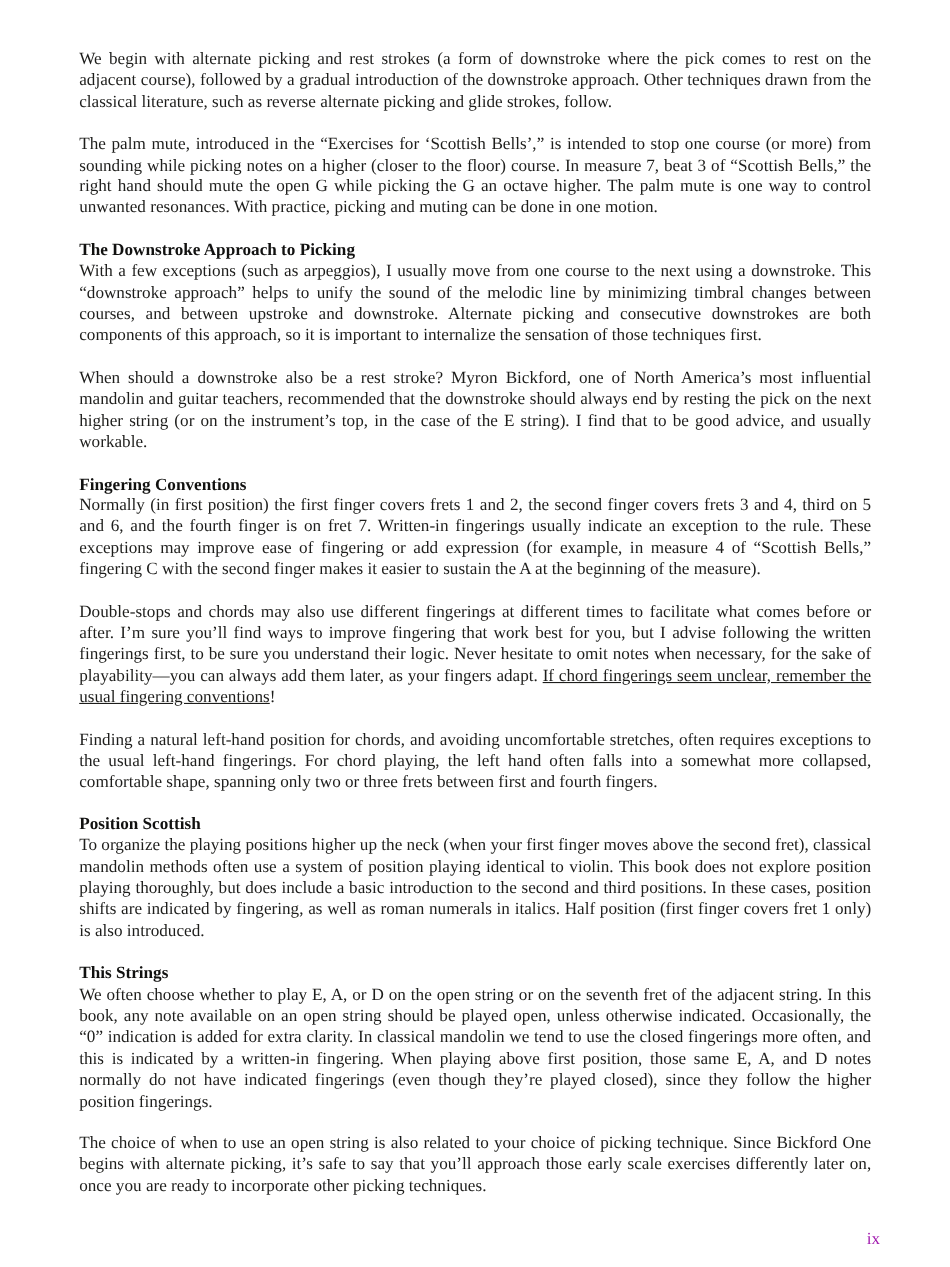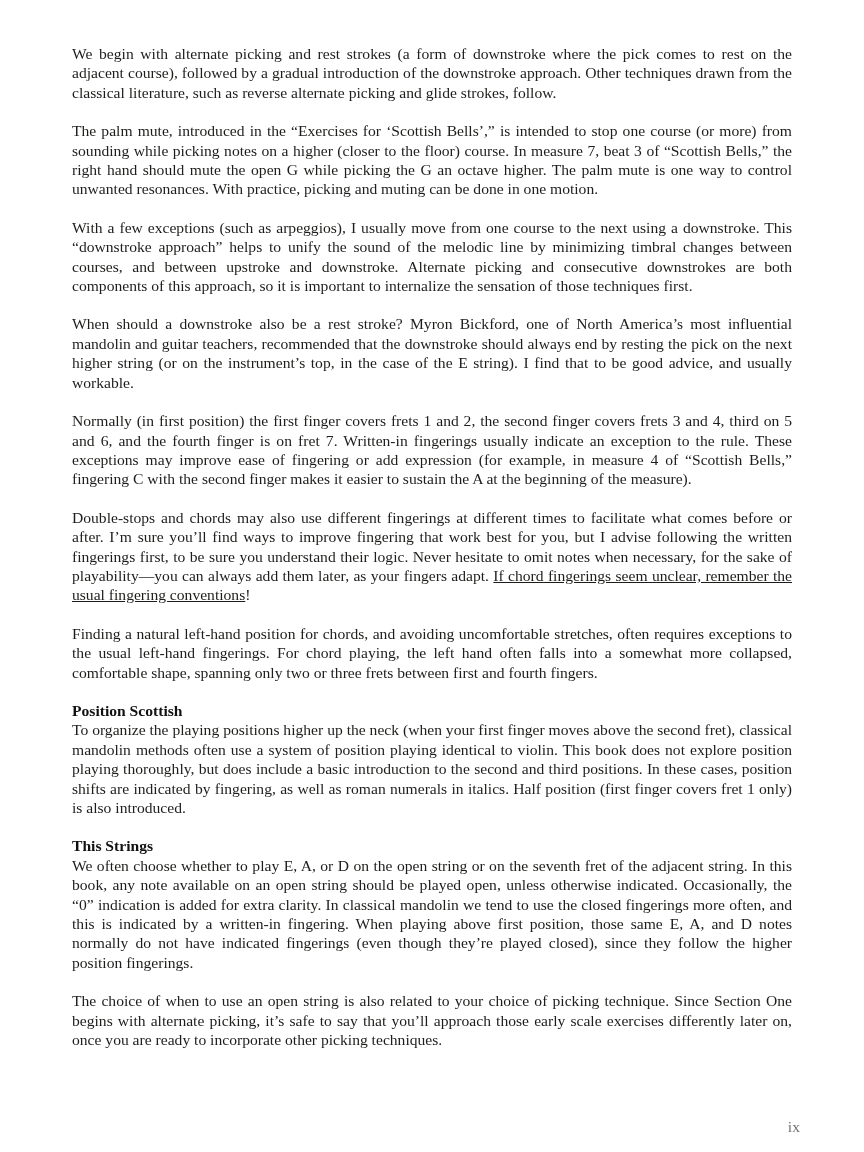--- a/index.html
+++ b/index.html
@@ -32,51 +32,53 @@
     color: #111110;
   }
   .underline {
     text-decoration: underline;
   }
   .page-number {
     position: absolute;
     right: 64px;
     bottom: 16px;
     font-size: 15.6px;
-    color: #737373;
+    color: #a21caf;
   }
 </style>
 </head>
 <body>
 
 <div class="page">
 
   <p>We begin with alternate picking and rest strokes (a form of downstroke where the pick comes to rest on the adjacent course), followed by a gradual introduction of the downstroke approach. Other techniques drawn from the classical literature, such as reverse alternate picking and glide strokes, follow.</p>
 
   <p>The palm mute, introduced in the “Exercises for ‘Scottish Bells’,” is intended to stop one course (or more) from sounding while picking notes on a higher (closer to the floor) course. In measure 7, beat 3 of “Scottish Bells,” the right hand should mute the open G while picking the G an octave higher. The palm mute is one way to control unwanted resonances. With practice, picking and muting can be done in one motion.</p>
 
+  <h3 class="heading">The Downstroke Approach to Picking</h3>
 
   <p>With a few exceptions (such as arpeggios), I usually move from one course to the next using a downstroke. This “downstroke approach” helps to unify the sound of the melodic line by minimizing timbral changes between courses, and between upstroke and downstroke. Alternate picking and consecutive downstrokes are both components of this approach, so it is important to internalize the sensation of those techniques first.</p>
 
   <p>When should a downstroke also be a rest stroke? Myron Bickford, one of North America’s most influential mandolin and guitar teachers, recommended that the downstroke should always end by resting the pick on the next higher string (or on the instrument’s top, in the case of the E string). I find that to be good advice, and usually workable.</p>
 
+  <h3 class="heading">Fingering Conventions</h3>
 
   <p>Normally (in first position) the first finger covers frets 1 and 2, the second finger covers frets 3 and 4, third on 5 and 6, and the fourth finger is on fret 7. Written-in fingerings usually indicate an exception to the rule. These exceptions may improve ease of fingering or add expression (for example, in measure 4 of “Scottish Bells,” fingering C with the second finger makes it easier to sustain the A at the beginning of the measure).</p>
 
   <p>
     <span>Double-stops and chords may also use different fingerings at different times to facilitate what comes before or after. I’m sure you’ll find ways to improve fingering that work best for you, but I advise following the written fingerings first, to be sure you understand their logic. Never hesitate to omit notes when necessary, for the sake of playability—you can always add them later, as your fingers adapt. </span><span class="underline">If chord fingerings seem unclear, remember the usual fingering conventions</span><span>!</span>
   </p>
 
   <p>Finding a natural left-hand position for chords, and avoiding uncomfortable stretches, often requires exceptions to the usual left-hand fingerings. For chord playing, the left hand often falls into a somewhat more collapsed, comfortable shape, spanning only two or three frets between first and fourth fingers.</p>
 
   <h3 class="heading">Position Scottish</h3>
 
   <p>To organize the playing positions higher up the neck (when your first finger moves above the second fret), classical mandolin methods often use a system of position playing identical to violin. This book does not explore position playing thoroughly, but does include a basic introduction to the second and third positions. In these cases, position shifts are indicated by fingering, as well as roman numerals in italics. Half position (first finger covers fret 1 only) is also introduced.</p>
 
   <h3 class="heading">This Strings</h3>
 
   <p>We often choose whether to play E, A, or D on the open string or on the seventh fret of the adjacent string. In this book, any note available on an open string should be played open, unless otherwise indicated. Occasionally, the “0” indication is added for extra clarity. In classical mandolin we tend to use the closed fingerings more often, and this is indicated by a written-in fingering. When playing above first position, those same E, A, and D notes normally do not have indicated fingerings (even though they’re played closed), since they follow the higher position fingerings.</p>
 
-  <p>The choice of when to use an open string is also related to your choice of picking technique. Since Section One begins with alternate picking, it’s safe to say that you’ll approach those early scale exercises differently later on, once you are ready to incorporate other picking techniques.</p>
+  <p>The choice of when to use an open string is also related to your choice of picking technique. Since Bickford One begins with alternate picking, it’s safe to say that you’ll approach those early scale exercises differently later on, once you are ready to incorporate other picking techniques.</p>
 
   <div class="page-number">ix</div>
 
 </div>
 
 </body></html>

